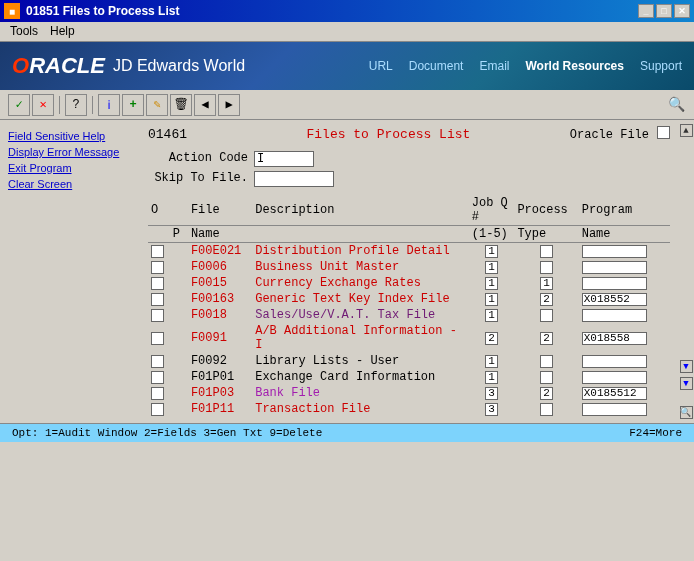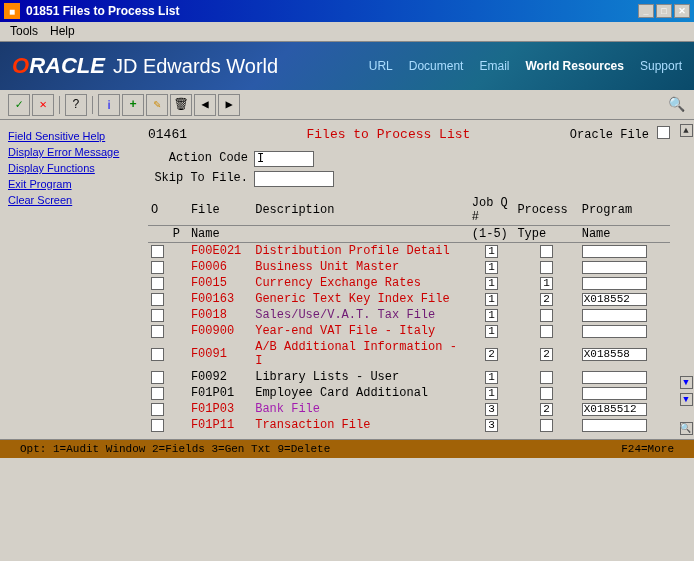--- a/index.html
+++ b/index.html
@@ -64,21 +64,21 @@
       color: white;
       font-size: 22px;
       font-weight: bold;
       font-family: Arial, sans-serif;
       font-style: italic;
     }
     .oracle-logo span { color: #ff3300; }
     .jde-text {
       color: white;
       font-family: Arial, sans-serif;
-      font-size: 20px;
+      font-size: 16px;
       margin-left: 8px;
     }
     .oracle-nav {
       margin-left: auto;
       display: flex;
       gap: 16px;
     }
     .oracle-nav-item {
       color: #aaddff;
       font-family: Arial, sans-serif;
@@ -242,23 +242,23 @@
       height: 13px;
       width: 13px;
       font-family: 'Courier New', monospace;
       font-size: 11px;
       padding: 0;
       text-align: center;
     }
 
     
     .status-bar {
-      background: #a16207;
+      background: #7dd3fc;
       border-top: 1px solid #888;
-      padding: 3px 20px;
+      padding: 3px 12px;
       display: flex;
       justify-content: space-between;
       font-family: 'Courier New', monospace;
       font-size: 11px;
     }
 
     
     .right-scroll {
       width: 16px;
       display: flex;
@@ -326,21 +326,20 @@
   <div class="tool-btn">◀</div>
   <div class="tool-btn">▶</div>
   <div class="search-icon-right">🔍</div>
 </div>
 
 <div class="content-wrapper">
 
   <div class="left-nav">
     <div class="left-nav-item">Field Sensitive Help</div>
     <div class="left-nav-item">Display Error Message</div>
-    <div class="left-nav-item">Display Functions</div>
     <div class="left-nav-item">Exit Program</div>
     <div class="left-nav-item">Clear Screen</div>
   </div>
 
   <div class="form-area">
 
     <div class="form-header">
       <span class="form-id">01461</span>
       <span class="form-title">Files to Process List</span>
       <span class="oracle-file-label">Oracle File</span>
@@ -463,37 +462,20 @@
       </td>
       <td class="col-prog">
         <input class="prog-input" value="" style="">
       </td>
     </tr>
           <tr>
       <td class="col-o">
         <input class="opt-input" value="" style="">
       </td>
       <td class="col-p"></td>
-      <td class="col-file" style="color:#cc0000;">F00900</td>
-      <td class="col-desc" style="color:#cc0000;">Year-end VAT File - Italy</td>
-      <td class="col-job" style="text-align:center;">
-        <input class="small-input" value="1" style="">
-      </td>
-      <td class="col-proc" style="text-align:center;">
-        <input class="proc-input" value="" style="">
-      </td>
-      <td class="col-prog">
-        <input class="prog-input" value="" style="">
-      </td>
-    </tr>
-          <tr>
-      <td class="col-o">
-        <input class="opt-input" value="" style="">
-      </td>
-      <td class="col-p"></td>
       <td class="col-file" style="color:#cc0000;">F0091</td>
       <td class="col-desc" style="color:#cc0000;">A/B Additional Information - I</td>
       <td class="col-job" style="text-align:center;">
         <input class="small-input" value="2" style="">
       </td>
       <td class="col-proc" style="text-align:center;">
         <input class="proc-input" value="2" style="">
       </td>
       <td class="col-prog">
         <input class="prog-input" value="X018558" style="">
@@ -515,21 +497,21 @@
       <td class="col-prog">
         <input class="prog-input" value="" style="">
       </td>
     </tr>
           <tr>
       <td class="col-o">
         <input class="opt-input" value="" style="">
       </td>
       <td class="col-p"></td>
       <td class="col-file" style="">F01P01</td>
-      <td class="col-desc" style="">Employee Card Additional</td>
+      <td class="col-desc" style="">Exchange Card Information</td>
       <td class="col-job" style="text-align:center;">
         <input class="small-input" value="1" style="">
       </td>
       <td class="col-proc" style="text-align:center;">
         <input class="proc-input" value="" style="">
       </td>
       <td class="col-prog">
         <input class="prog-input" value="" style="">
       </td>
     </tr>

